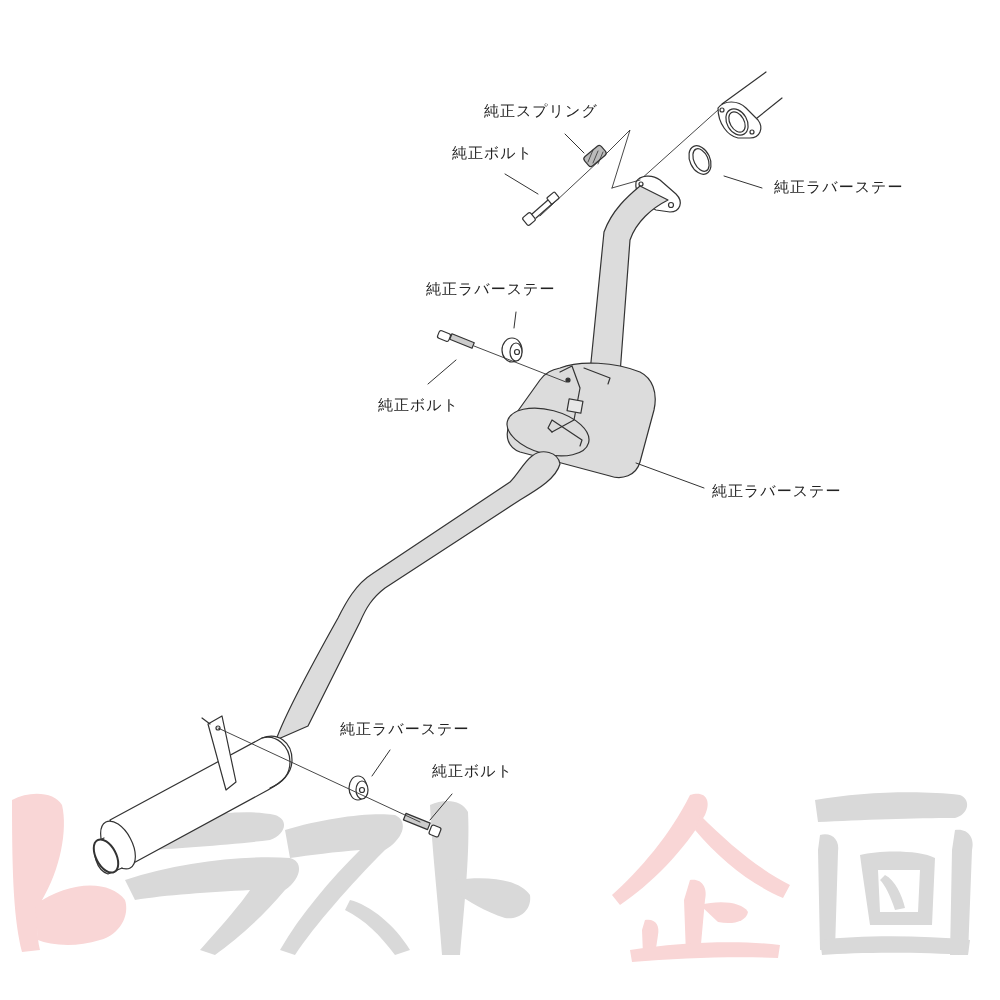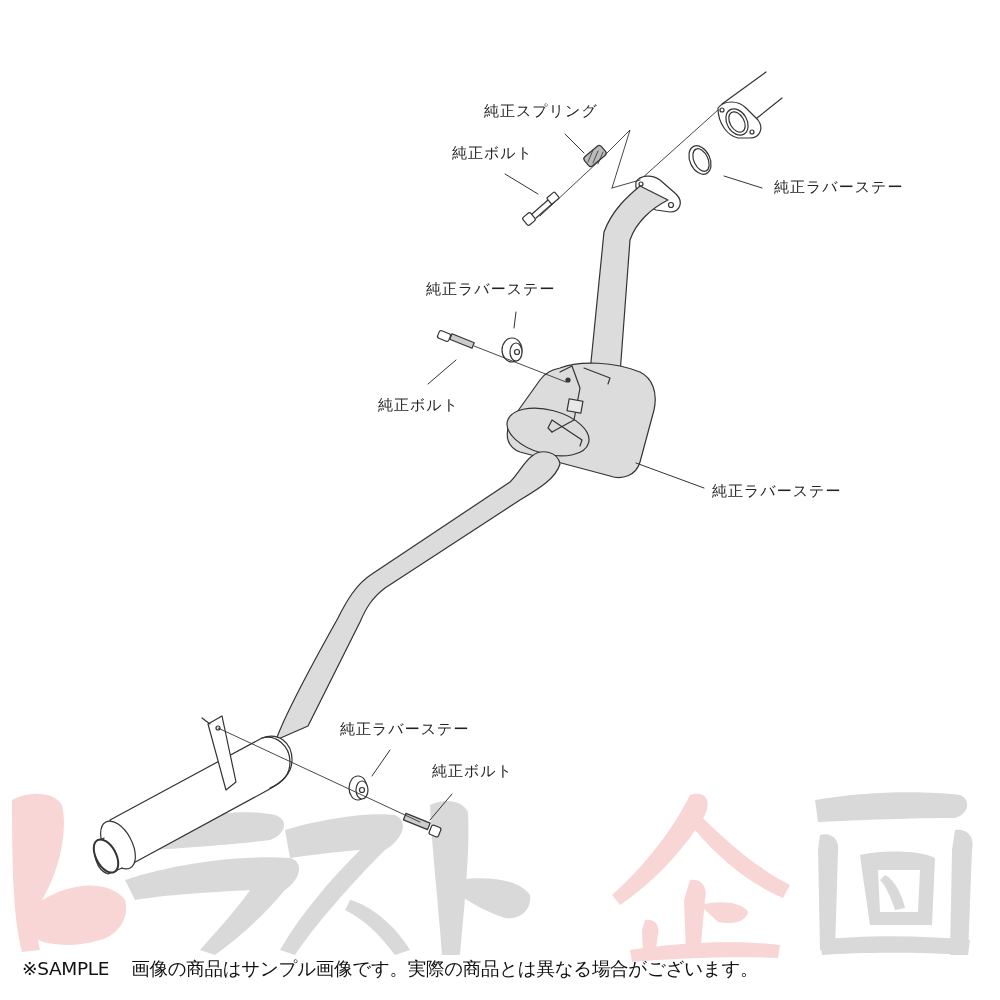--- a/index.html
+++ b/index.html
@@ -202,16 +202,13 @@
 
   <div class="label" style="left:484px; top:104px;">純正スプリング</div>
   <div class="label" style="left:452px; top:146px;">純正ボルト</div>
   <div class="label" style="left:774px; top:180px;">純正ラバーステー</div>
   <div class="label" style="left:426px; top:282px;">純正ラバーステー</div>
   <div class="label" style="left:378px; top:398px;">純正ボルト</div>
   <div class="label" style="left:712px; top:484px;">純正ラバーステー</div>
   <div class="label" style="left:340px; top:722px;">純正ラバーステー</div>
   <div class="label" style="left:432px; top:764px;">純正ボルト</div>
 
-  <div class="disclaimer">
-    <span>※SAMPLE</span><span class="gap"></span><span>画像の商品はサンプル画像です。実際の商品とは異なる場合がございます。</span>
-  </div>
 </div>
 
 </body></html>

